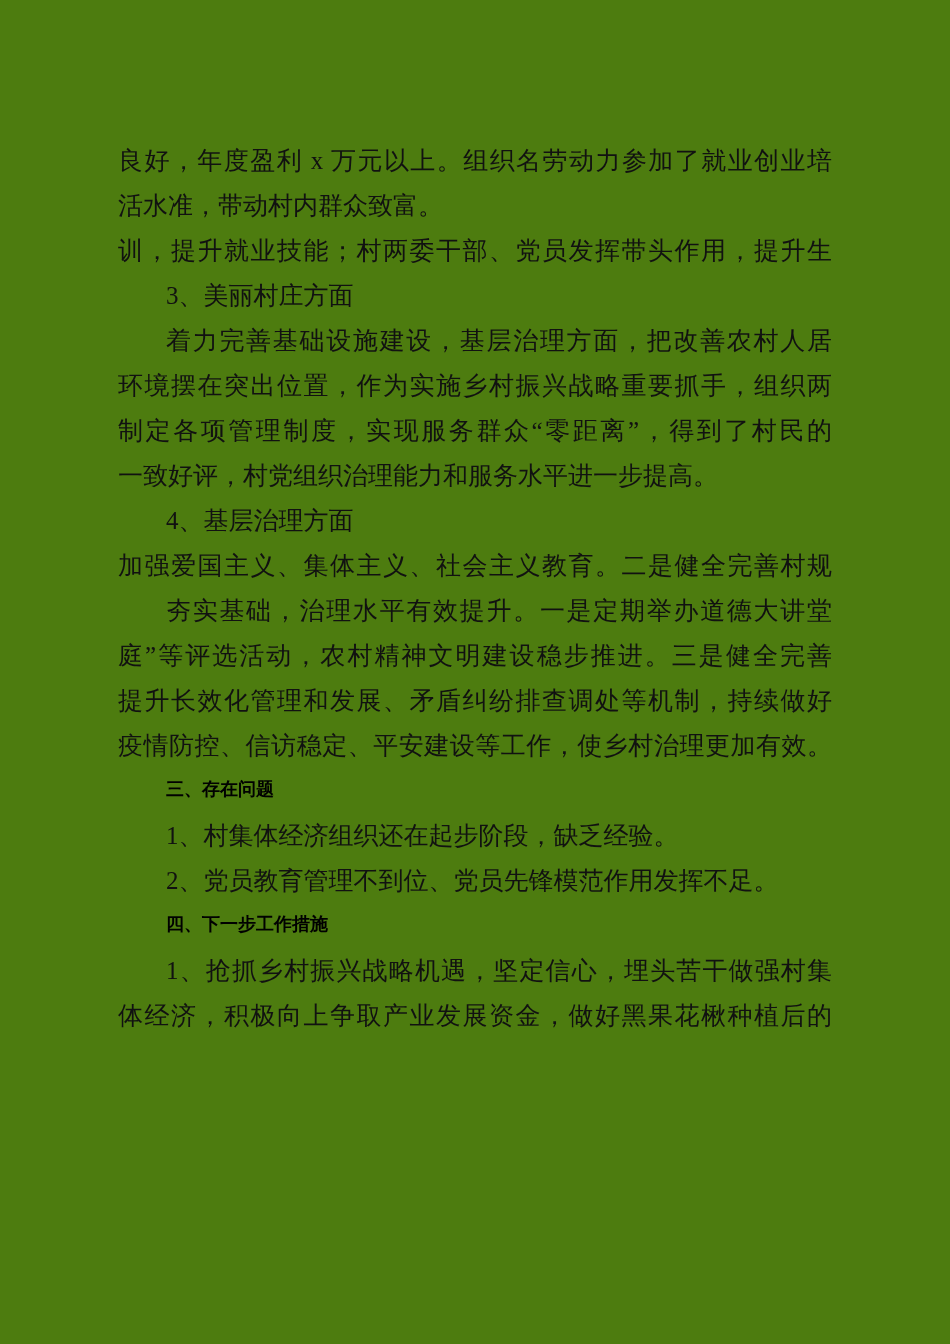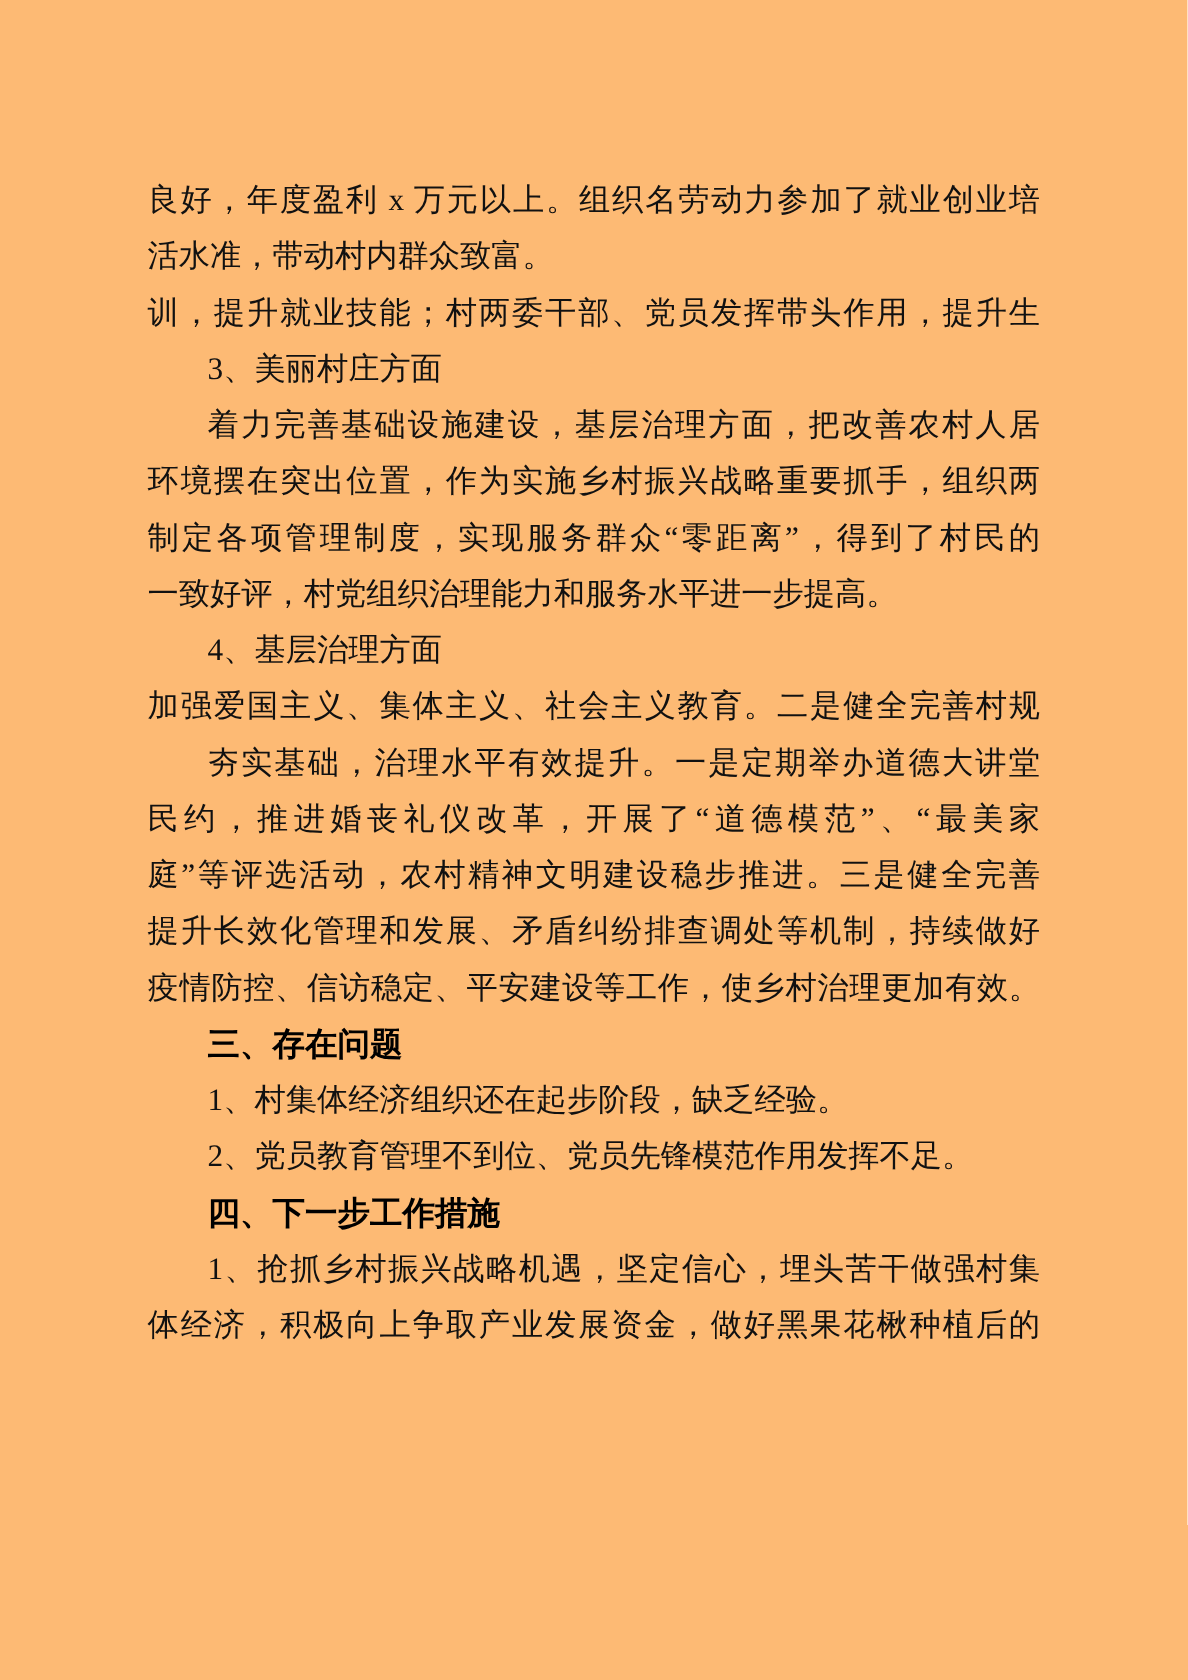--- a/index.html
+++ b/index.html
@@ -7,21 +7,21 @@
     width: 950px;
     height: 1344px;
     background: #ffffff;
     overflow: hidden;
     font-family: "Liberation Serif", serif;
   }
   .page {
     position: relative;
     width: 950px;
     height: 1344px;
-    background: #fdba74;
+    background: #4d7c0f;
   }
   .doc {
     position: absolute;
     left: 118px;
     top: 138px;
     width: 714px;
     color: #111111;
     font-size: 25px;
     font-family: "Liberation Serif", serif;
   }
@@ -36,43 +36,42 @@
   .fill {
     text-align: justify;
     text-align-last: justify;
   }
   
   .ind {
     text-indent: 48px;
   }
   
   .hd {
-    font-family: Liberation Serif, serif;
+    font-family: Liberation Mono, monospace;
     font-weight: 700;
     color: #000000;
-    font-size: 26px;
+    font-size: 18px;
   }
 </style>
 </head>
 <body>
 
 <div class="page">
   <div class="doc">
     <div class="ln fill">良好，年度盈利 x 万元以上。组织名劳动力参加了就业创业培</div>
     <div class="ln">活水准，带动村内群众致富。</div>
     <div class="ln fill">训，提升就业技能；村两委干部、党员发挥带头作用，提升生</div>
     <div class="ln ind">3、美丽村庄方面</div>
     <div class="ln ind fill">着力完善基础设施建设，基层治理方面，把改善农村人居</div>
     <div class="ln fill">环境摆在突出位置，作为实施乡村振兴战略重要抓手，组织两</div>
     <div class="ln fill">制定各项管理制度，实现服务群众“零距离”，得到了村民的</div>
     <div class="ln">一致好评，村党组织治理能力和服务水平进一步提高。</div>
     <div class="ln ind">4、基层治理方面</div>
     <div class="ln fill">加强爱国主义、集体主义、社会主义教育。二是健全完善村规</div>
     <div class="ln ind fill">夯实基础，治理水平有效提升。一是定期举办道德大讲堂</div>
-    <div class="ln fill">民约，推进婚丧礼仪改革，开展了“道德模范”、“最美家</div>
     <div class="ln fill">庭”等评选活动，农村精神文明建设稳步推进。三是健全完善</div>
     <div class="ln fill">提升长效化管理和发展、矛盾纠纷排查调处等机制，持续做好</div>
     <div class="ln fill">疫情防控、信访稳定、平安建设等工作，使乡村治理更加有效。</div>
     <div class="ln ind hd">三、存在问题</div>
     <div class="ln ind">1、村集体经济组织还在起步阶段，缺乏经验。</div>
     <div class="ln ind">2、党员教育管理不到位、党员先锋模范作用发挥不足。</div>
     <div class="ln ind hd">四、下一步工作措施</div>
     <div class="ln ind fill">1、抢抓乡村振兴战略机遇，坚定信心，埋头苦干做强村集</div>
     <div class="ln fill">体经济，积极向上争取产业发展资金，做好黑果花楸种植后的</div>
   </div>

